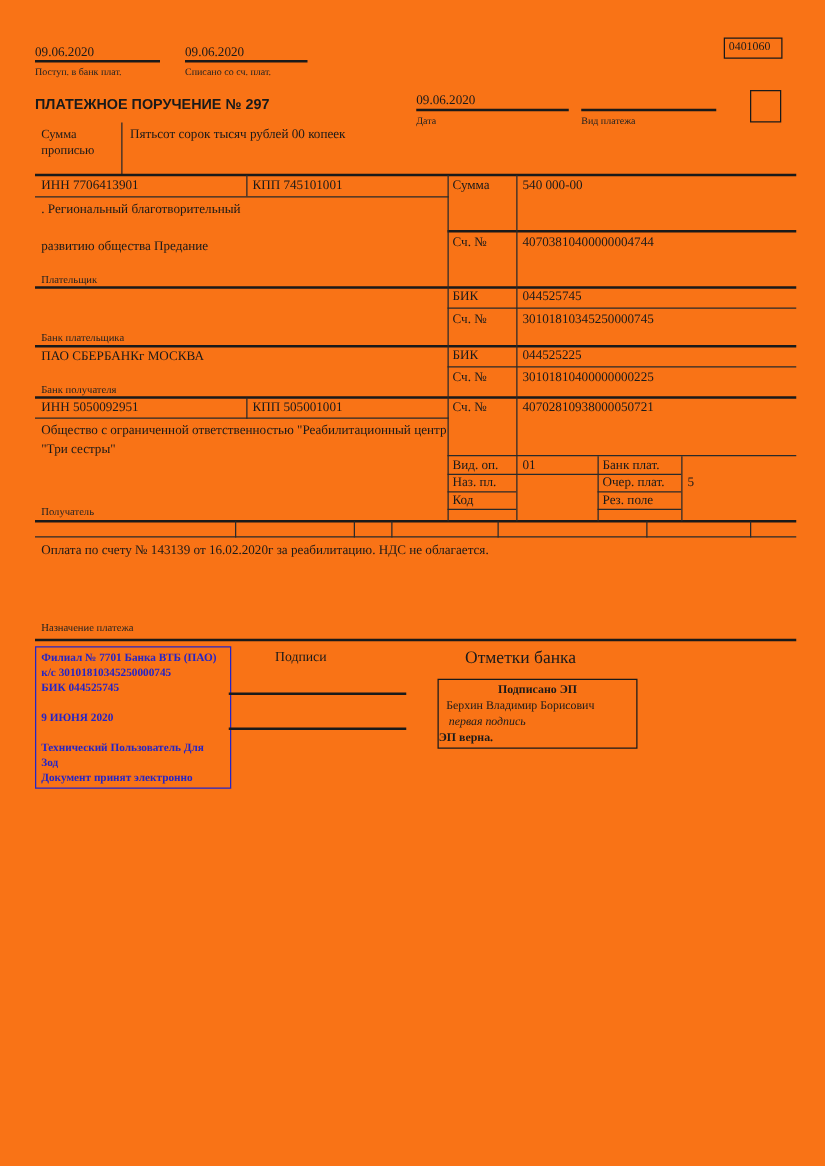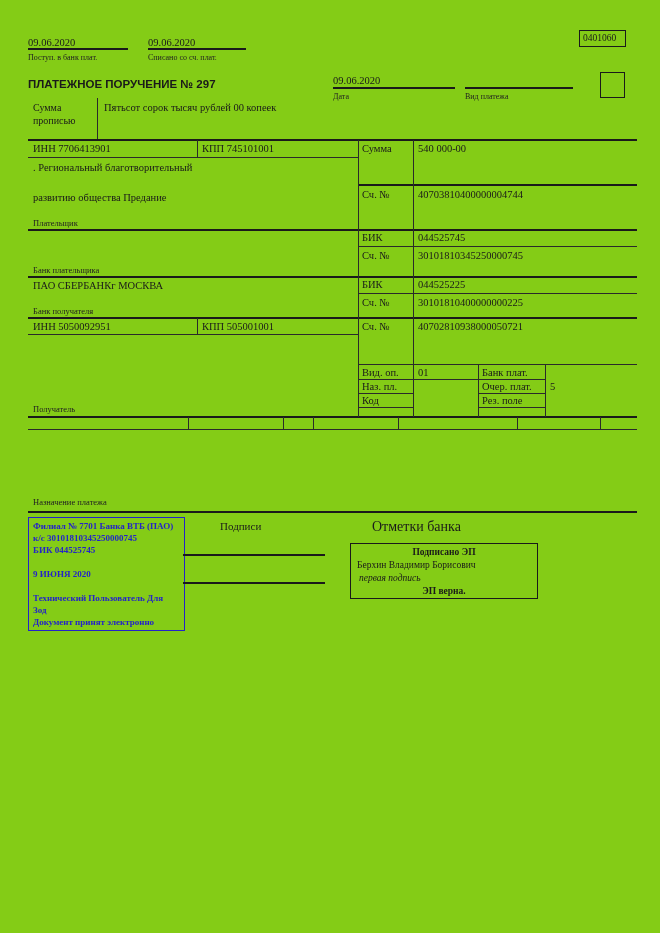--- a/index.html
+++ b/index.html
@@ -1,33 +1,33 @@
 <!DOCTYPE html>
 <html><head>
 <meta charset="utf-8">
 <style>
   html,body{margin:0;padding:0;background:#fff;}
-  .page{position:relative;width:660px;height:933px;background:#84cc16;overflow:hidden;
+  .page{position:relative;width:660px;height:933px;background:#f97316;overflow:hidden;
         font-family:"Liberation Serif","DejaVu Serif",serif;color:#1a1a1a;}
   .t{position:absolute;font-size:10.5px;line-height:13px;white-space:nowrap;}
   .small{font-size:8px;line-height:9px;color:#222;}
   .small9{font-size:8.5px;line-height:10px;color:#222;}
   .bold{font-weight:bold;}
   .sans{font-family:Liberation Sans, sans-serif;}
   .hl{position:absolute;height:1px;background:#2a2a2a;}
   .hl15{position:absolute;height:1.5px;background:#1a1a1a;}
   .hl2{position:absolute;height:2px;background:#1a1a1a;}
   .vl{position:absolute;width:1px;background:#2a2a2a;}
   .box{position:absolute;border:1.5px solid #1a1a1a;box-sizing:border-box;}
   .wrap{white-space:normal;}
   .stamp{position:absolute;left:28px;top:517px;width:157px;height:114px;box-sizing:border-box;
          border:1.5px solid #2424c8;padding:2px 4px;}
   .stamp div{font-size:9px;line-height:12px;font-weight:bold;color:#2424c8;min-height:12px;
              font-family:"Liberation Serif","DejaVu Serif",serif;}
-  .esign{position:absolute;left:350px;top:543px;width:188px;height:56px;box-sizing:border-box;
+  .esign{position:absolute;left:350px;top:543px;width:160px;height:56px;box-sizing:border-box;
          border:1.5px solid #1a1a1a;padding:2px 0;}
   .esign div{font-size:9.5px;line-height:13px;}
 </style>
 </head>
 <body>
 
 <div class="page">
 
   <div class="t" style="left:28px;top:36px">09.06.2020</div>
   <div class="hl2" style="left:28px;top:48px;width:100px"></div>
@@ -107,31 +107,33 @@
   <div class="t small9" style="left:33px;top:306px">Банк получателя</div>
   <div class="t" style="left:362px;top:278px">БИК</div>
   <div class="t" style="left:418px;top:278px">044525225</div>
   <div class="t" style="left:362px;top:296px">Сч. №</div>
   <div class="t" style="left:418px;top:296px">30101810400000000225</div>
 
   <div class="t" style="left:33px;top:320px">ИНН 5050092951</div>
   <div class="t" style="left:202px;top:320px">КПП 505001001</div>
   <div class="t" style="left:362px;top:320px">Сч. №</div>
   <div class="t" style="left:418px;top:320px">40702810938000050721</div>
+  <div class="t wrap" style="left:33px;top:337px;width:330px;line-height:15px">Общество с ограниченной ответственностью "Реабилитационный центр "Три сестры"</div>
   <div class="t small9" style="left:33px;top:404px">Получатель</div>
 
   <div class="t" style="left:362px;top:366px">Вид. оп.</div>
   <div class="t" style="left:418px;top:366px">01</div>
   <div class="t" style="left:482px;top:366px">Банк плат.</div>
   <div class="t" style="left:362px;top:380px">Наз. пл.</div>
   <div class="t" style="left:482px;top:380px">Очер. плат.</div>
   <div class="t" style="left:550px;top:380px">5</div>
   <div class="t" style="left:362px;top:394px">Код</div>
   <div class="t" style="left:482px;top:394px">Рез. поле</div>
 
+  <div class="t" style="left:33px;top:434px">Оплата по счету № 143139 от 16.02.2020г за реабилитацию. НДС не облагается.</div>
   <div class="t small9" style="left:33px;top:497px">Назначение платежа</div>
   <div class="hl15" style="left:28px;top:511px;width:609px"></div>
 
   <div class="stamp">
     <div>Филиал № 7701 Банка ВТБ (ПАО)</div>
     <div>к/с 30101810345250000745</div>
     <div>БИК 044525745</div>
     <div></div>
     <div>9 ИЮНЯ 2020</div>
     <div></div>
@@ -142,16 +144,16 @@
 
   <div class="t" style="left:220px;top:520px;font-size:11px">Подписи</div>
   <div class="t" style="left:372px;top:520px;font-size:14px">Отметки банка</div>
   <div class="hl15" style="left:183px;top:554px;width:142px"></div>
   <div class="hl15" style="left:183px;top:582px;width:142px"></div>
 
   <div class="esign">
     <div class="bold" style="text-align:center">Подписано ЭП</div>
     <div style="padding-left:6px">Берхин Владимир Борисович</div>
     <div style="padding-left:8px;font-style:italic">первая подпись</div>
-    <div class="bold" style="text-align:center">ЭП верна.</div>
+    <div class="bold" style="">ЭП верна.</div>
   </div>
 
 </div>
 
 </body></html>

